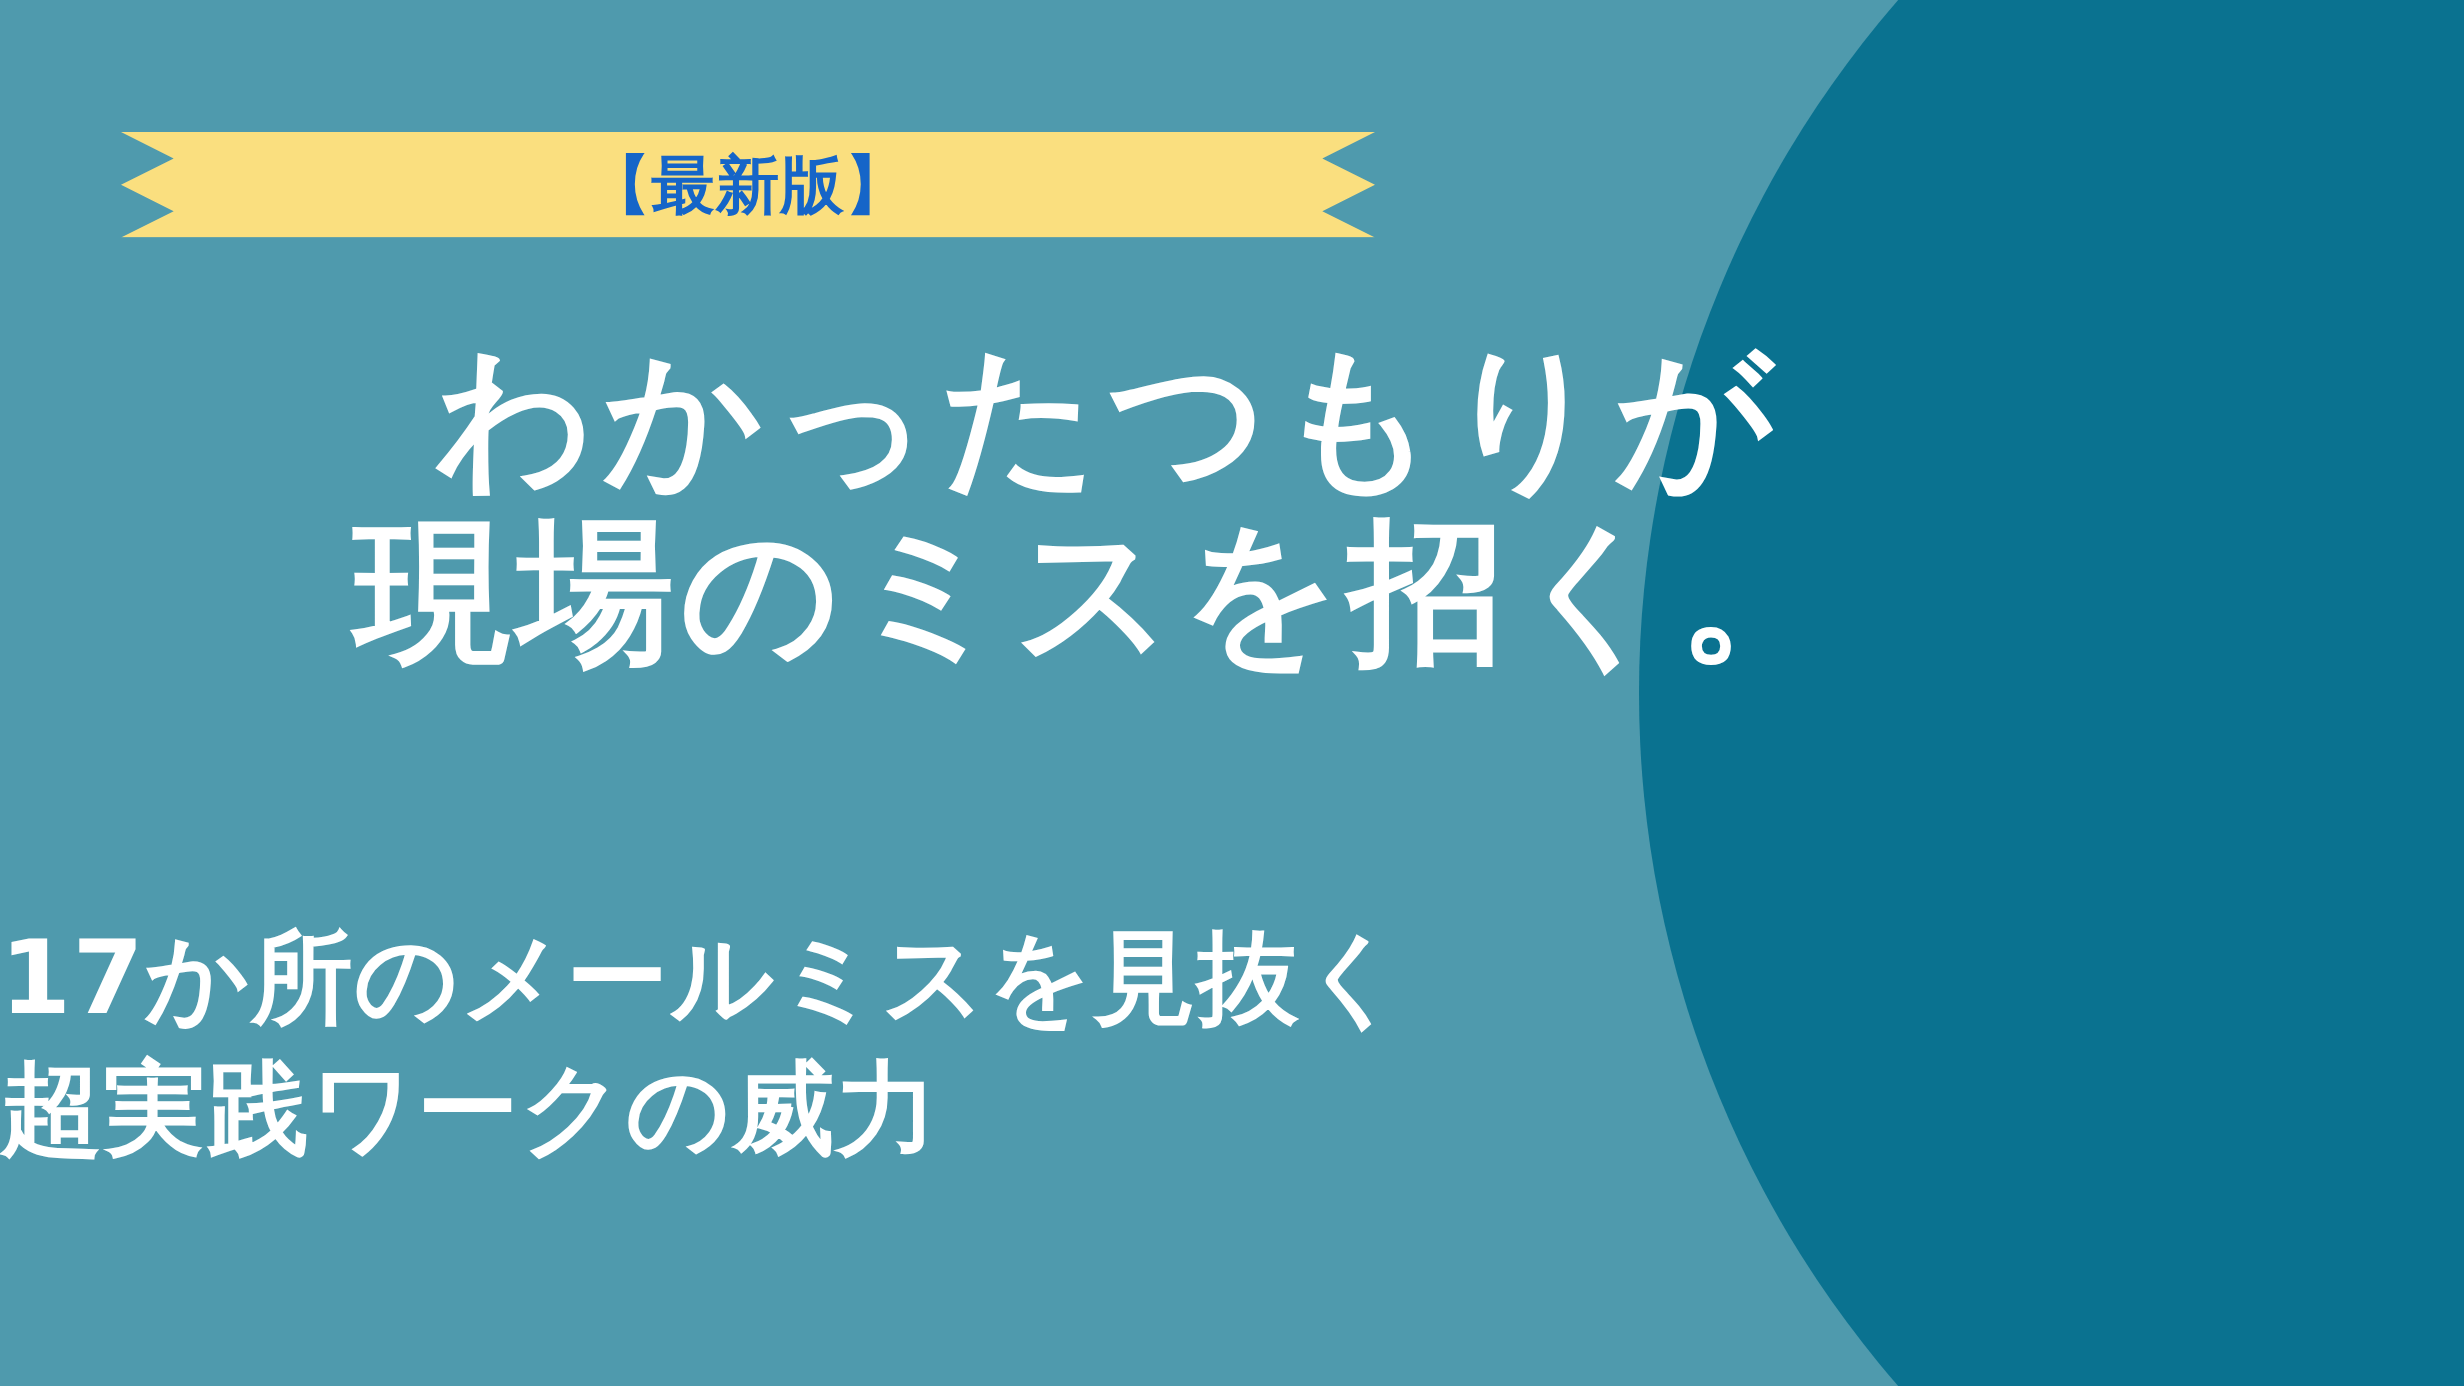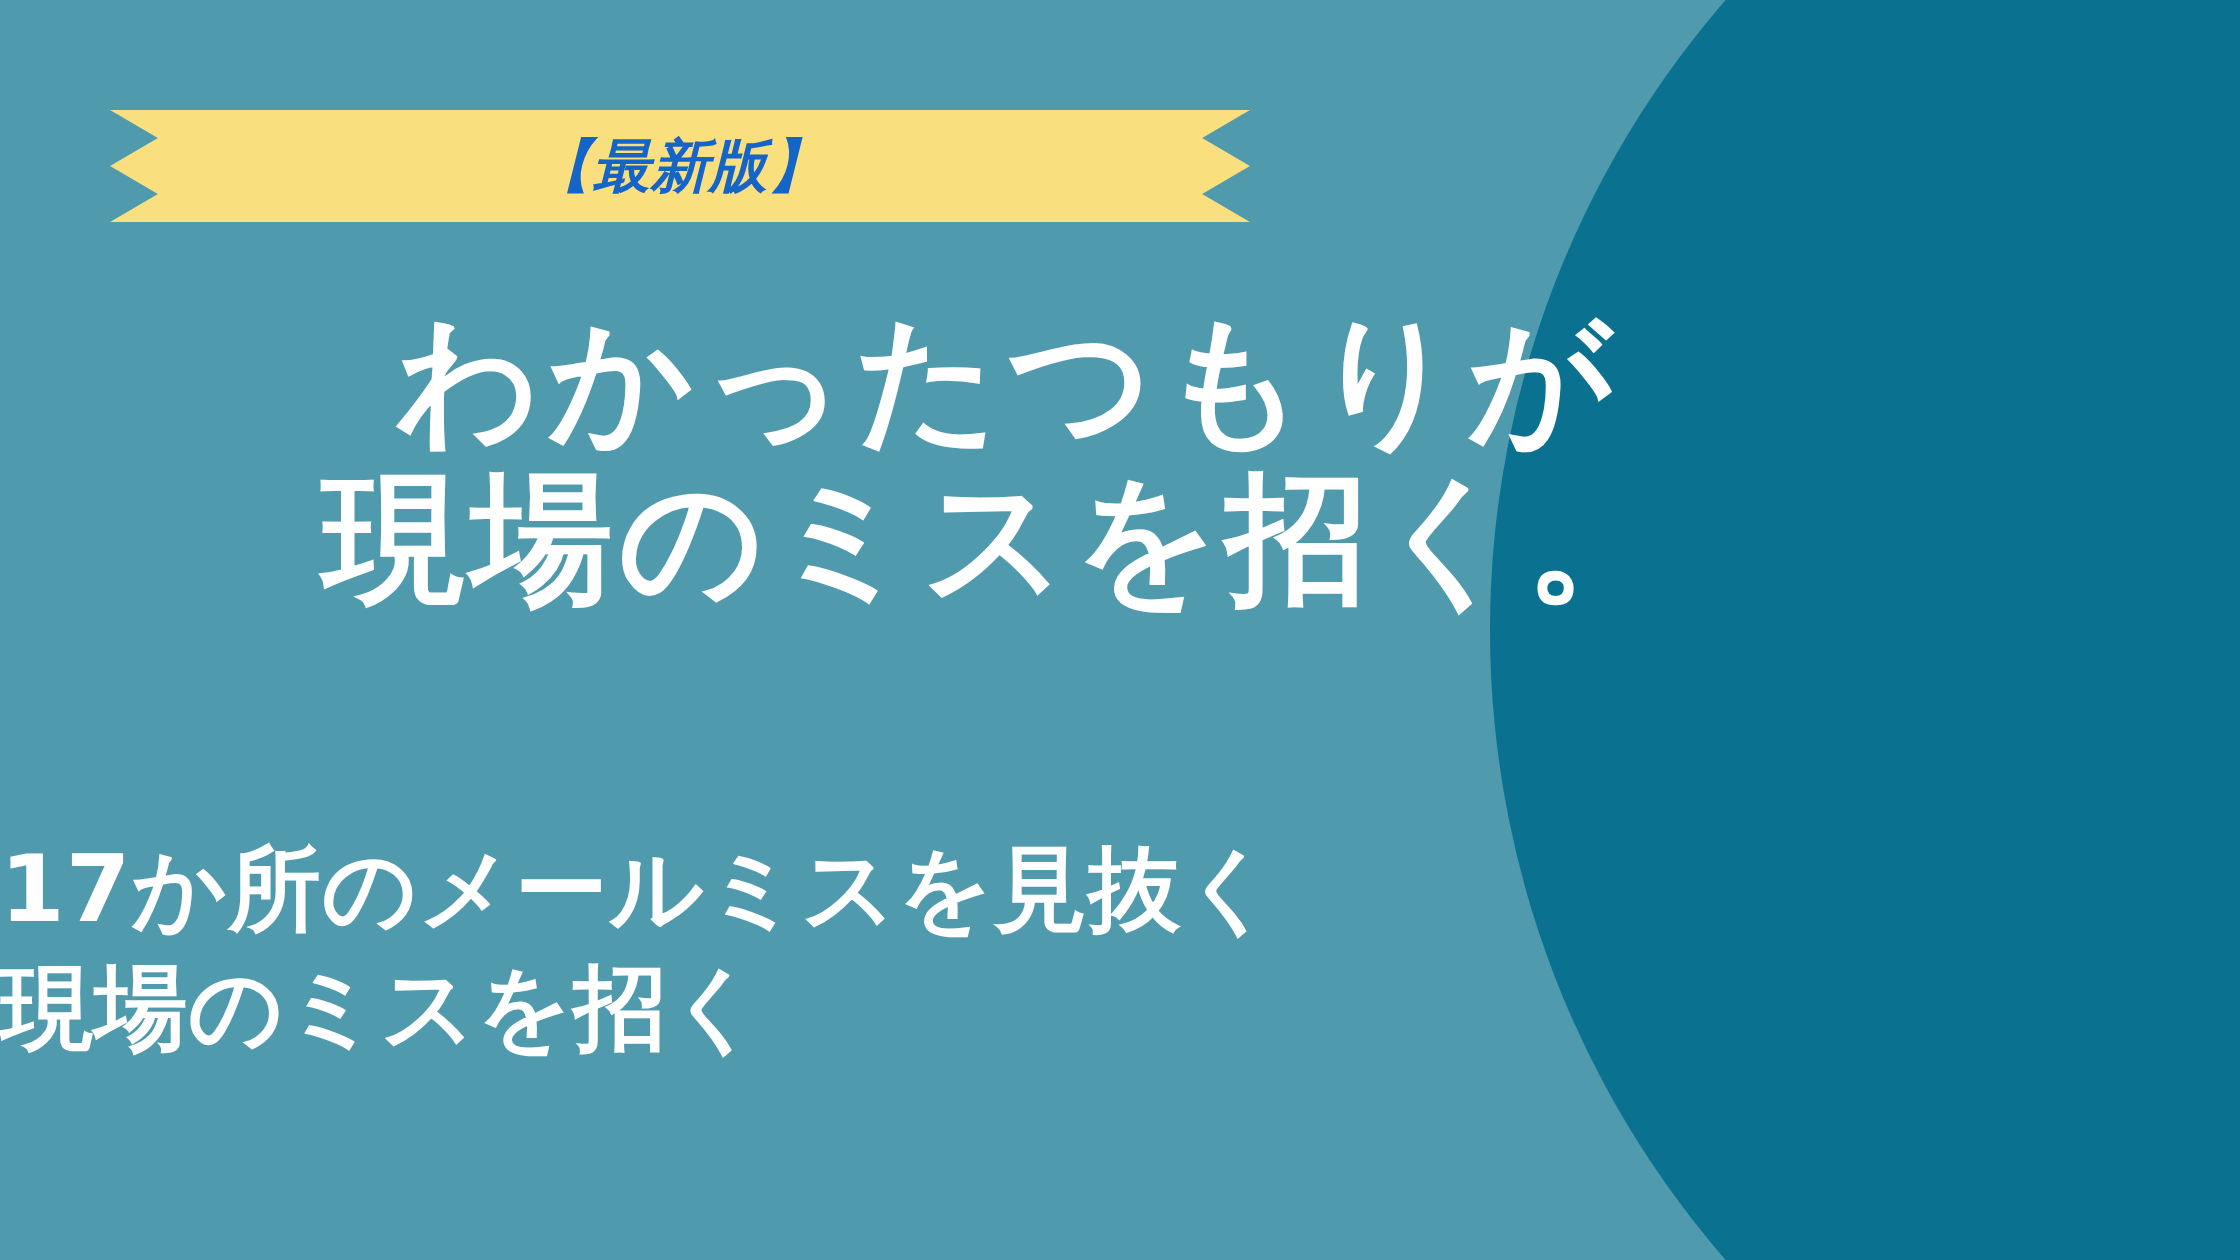--- a/index.html
+++ b/index.html
@@ -30,24 +30,23 @@
     width: 1920px;
     height: 1920px;
     border-radius: 50%;
     background: #0a7290;
   }
 
   
   .ribbon-wrap {
     position: absolute;
     left: 110px;
-    top: 110px;
+    top: 120px;
     width: 1140px;
-    height: 112px;
-    font-style: italic;
+    height: 96px;
   }
   .ribbon {
     position: absolute;
     inset: 0;
     background: #fadf7f;
     -webkit-clip-path: polygon(
       0% 0%,   4.2% 25%, 0% 50%, 4.2% 75%, 0% 100%,
       100% 100%, 95.8% 75%, 100% 50%, 95.8% 25%, 100% 0%
     );
     clip-path: polygon(
@@ -120,16 +119,16 @@
     <div class="ribbon-label">【最新版】</div>
   </div>
 
   <div class="headline">
     <span class="h-line line1">わかったつもりが</span>
     <span class="h-line line2">現場のミスを招く。</span>
   </div>
 
   <div class="subheadline">
     <span class="s-line">17か所のメールミスを見抜く</span>
-    <span class="s-line">現場のミスを招く</span>
+    <span class="s-line">超実践ワークの威力</span>
   </div>
 
 </div>
 
 </body></html>

